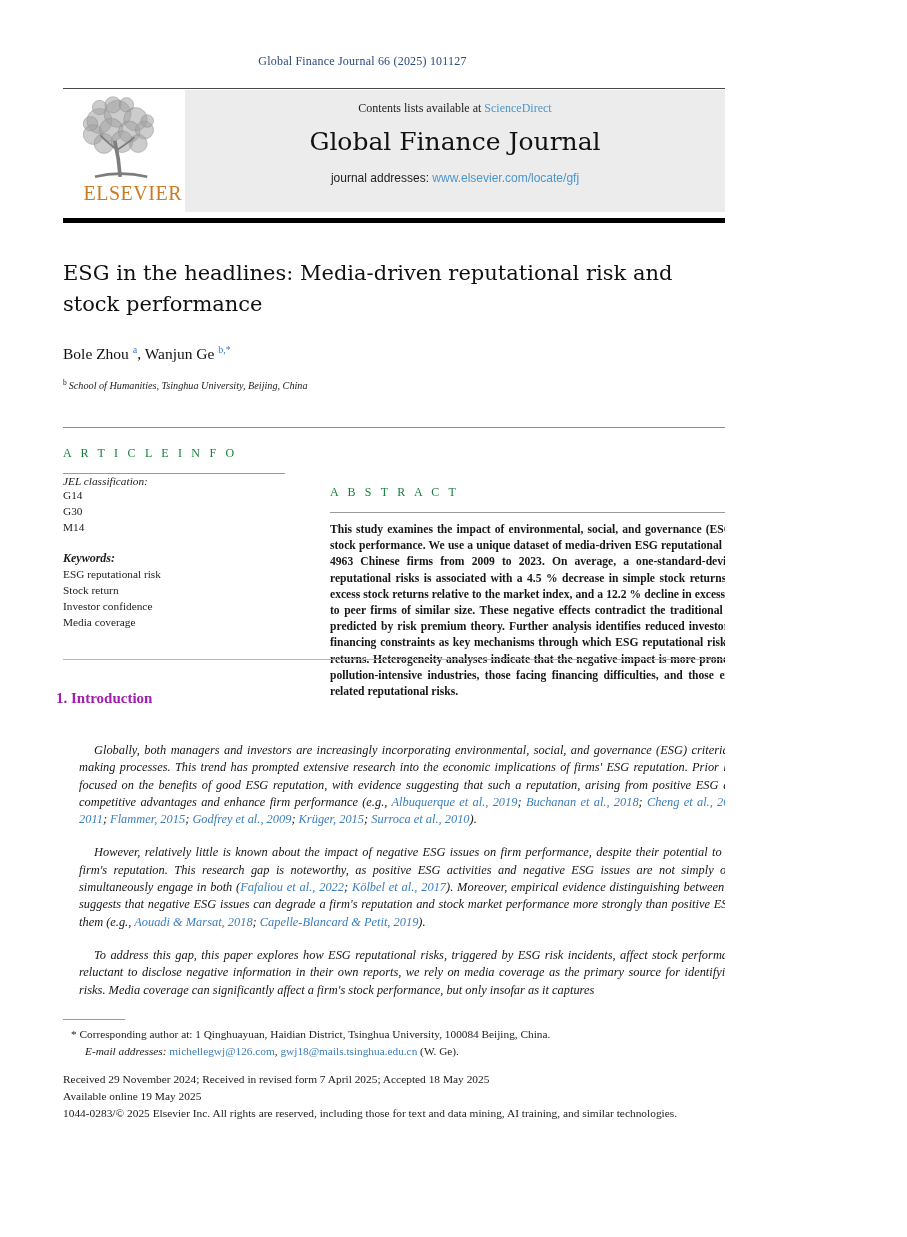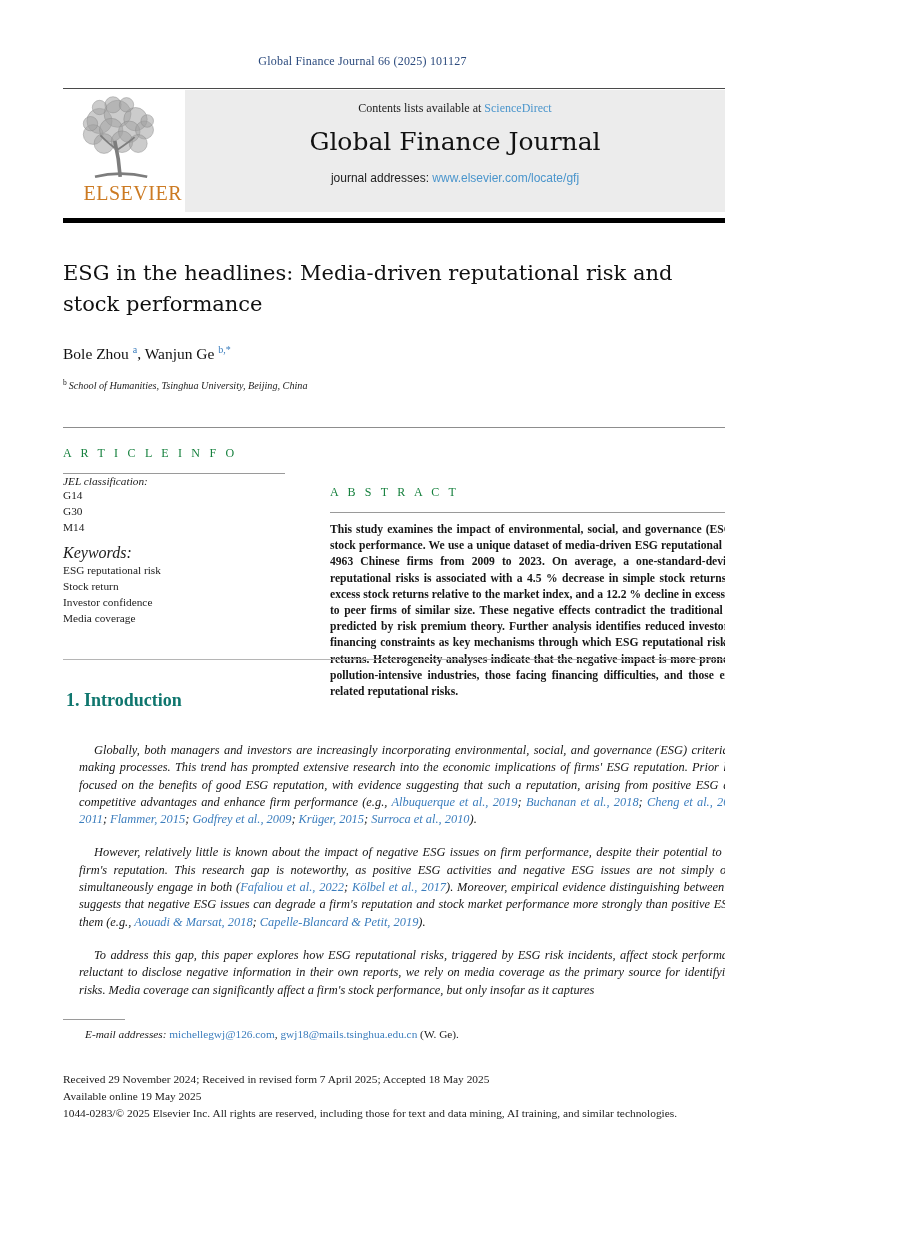--- a/index.html
+++ b/index.html
@@ -50,26 +50,26 @@
 
   
   .rule-info-top{position:absolute;left:63px;top:427px;width:783px;height:1px;background:#8d8d8d;}
   .rule-info-bottom{position:absolute;left:63px;top:659px;width:783px;height:1px;background:#b5b5b5;}
   .sechead{font-size:12px;letter-spacing:3.2px;color:#15803d;}
   .infocol{position:absolute;left:63px;top:446px;width:225px;}
   .infocol .colrule{width:222px;height:1px;background:#9a9a9a;margin-top:12px;}
   .abscol{position:absolute;left:330px;top:446px;width:516px;margin-top:39px;}
   .abscol .colrule{width:516px;height:1px;background:#9a9a9a;margin-top:12px;}
   .label{font-style:italic;font-size:11.3px;margin-top:1px;}
-  .label2{font-style:italic;font-size:16px;margin-top:9px;}
+  .label2{font-style:italic;font-size:12px;margin-top:16px;font-weight:bold;}
   .infoitem{font-size:11.3px;line-height:16px;}
   .abstext{margin-top:9px;font-size:11.6px;line-height:16.2px;text-align:justify;color:#161616;font-weight:bold;}
 
   
-  .introhead{position:absolute;left:66px;top:690px;margin:0;font-size:18px;font-weight:bold;color:#0f766e;}
+  .introhead{position:absolute;left:56px;top:690px;margin:0;font-size:15px;font-weight:bold;color:#a21caf;}
   .bodytext{position:absolute;left:63px;top:726px;width:783px;font-size:12.4px;line-height:17.3px;
             text-align:justify;color:#161616;}
   .bodytext p{margin:16px;text-indent:15px;font-style:italic;}
 
   
   .fnrule{position:absolute;left:63px;top:1019px;width:62px;height:1px;background:#9a9a9a;}
   .fn{position:absolute;left:63px;top:1026px;width:783px;font-size:11.3px;line-height:16.5px;color:#1b1b1b;}
   .fn1{padding-left:8px;}
   .fn2{padding-left:22px;}
   .footer{position:absolute;left:63px;top:1071px;width:783px;font-size:11.4px;line-height:16.9px;color:#1b1b1b;}
@@ -170,20 +170,21 @@
   <h2 class="introhead">1. Introduction</h2>
 
   <div class="bodytext">
     <p><span>Globally, both managers and investors are increasingly incorporating environmental, social, and governance (ESG) criteria into their decision-making processes. This trend has prompted extensive research into the economic implications of firms' ESG reputation. Prior literature has largely focused on the benefits of good ESG reputation, with evidence suggesting that such a reputation, arising from positive ESG activities, can confer competitive advantages and enhance firm performance (e.g., </span><span class="lnk">Albuquerque et al., 2019</span><span>; </span><span class="lnk">Buchanan et al., 2018</span><span>; </span><span class="lnk">Cheng et al., 2014</span><span>; </span><span class="lnk">El Ghoul et al., 2011</span><span>; </span><span class="lnk">Flammer, 2015</span><span>; </span><span class="lnk">Godfrey et al., 2009</span><span>; </span><span class="lnk">Krüger, 2015</span><span>; </span><span class="lnk">Surroca et al., 2010</span><span>).</span></p>
     <p><span>However, relatively little is known about the impact of negative ESG issues on firm performance, despite their potential to significantly erode a firm's reputation. This research gap is noteworthy, as positive ESG activities and negative ESG issues are not simply opposites; firms may simultaneously engage in both (</span><span class="lnk">Fafaliou et al., 2022</span><span>; </span><span class="lnk">Kölbel et al., 2017</span><span>). Moreover, empirical evidence distinguishing between these two constructs suggests that negative ESG issues can degrade a firm's reputation and stock market performance more strongly than positive ESG activities enhance them (e.g., </span><span class="lnk">Aouadi &amp; Marsat, 2018</span><span>; </span><span class="lnk">Capelle-Blancard &amp; Petit, 2019</span><span>).</span></p>
     <p><span>To address this gap, this paper explores how ESG reputational risks, triggered by ESG risk incidents, affect stock performance. Since firms are reluctant to disclose negative information in their own reports, we rely on media coverage as the primary source for identifying ESG reputational risks. Media coverage can significantly affect a firm's stock performance, but only insofar as it captures</span></p>
   </div>
 
   <div class="fnrule"></div>
   <div class="fn">
+    <div class="fn1"><span>* Corresponding author at: 1 Qinghuayuan, Haidian District, Tsinghua University, 100084 Beijing, China.</span></div>
     <div class="fn2"><em>E-mail addresses:</em><span> </span><span class="lnk">michellegwj@126.com</span><span>, </span><span class="lnk">gwj18@mails.tsinghua.edu.cn</span><span> (W. Ge).</span></div>
   </div>
 
   <div class="footer">
     <div>Received 29 November 2024; Received in revised form 7 April 2025; Accepted 18 May 2025</div>
     <div>Available online 19 May 2025</div>
     <div>1044-0283/© 2025 Elsevier Inc. All rights are reserved, including those for text and data mining, AI training, and similar technologies.</div>
   </div>
 
 </div>

